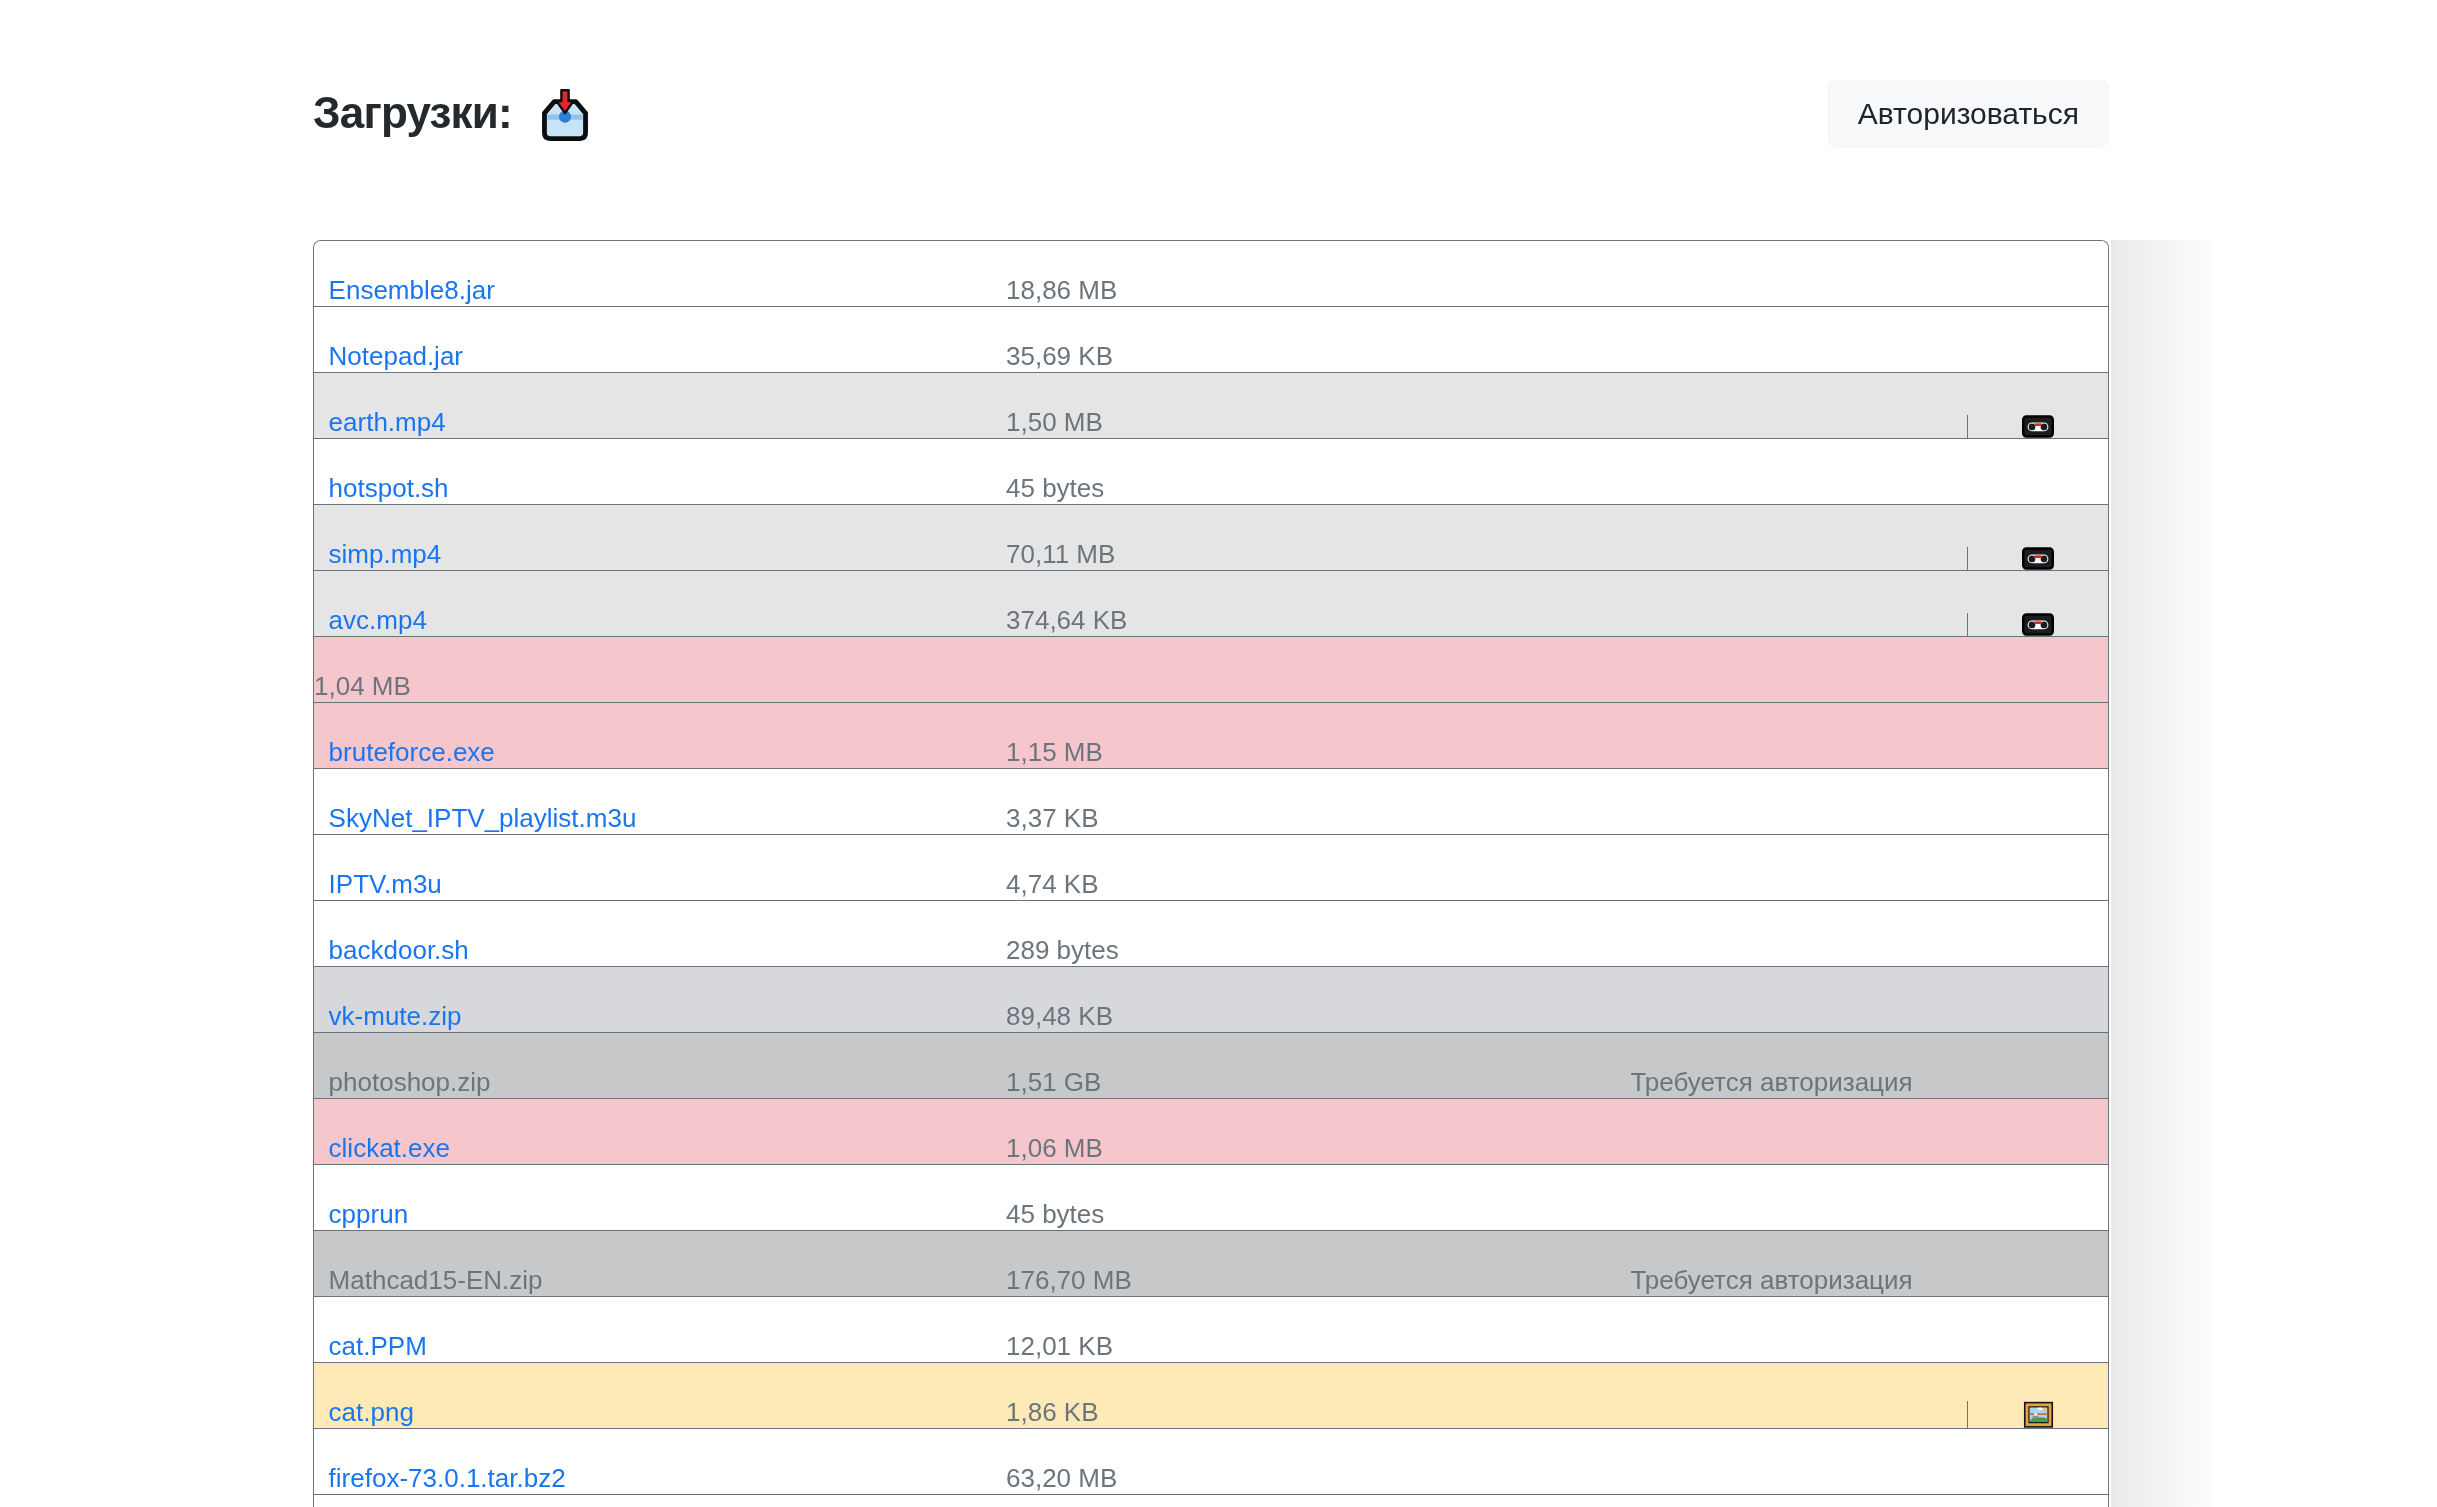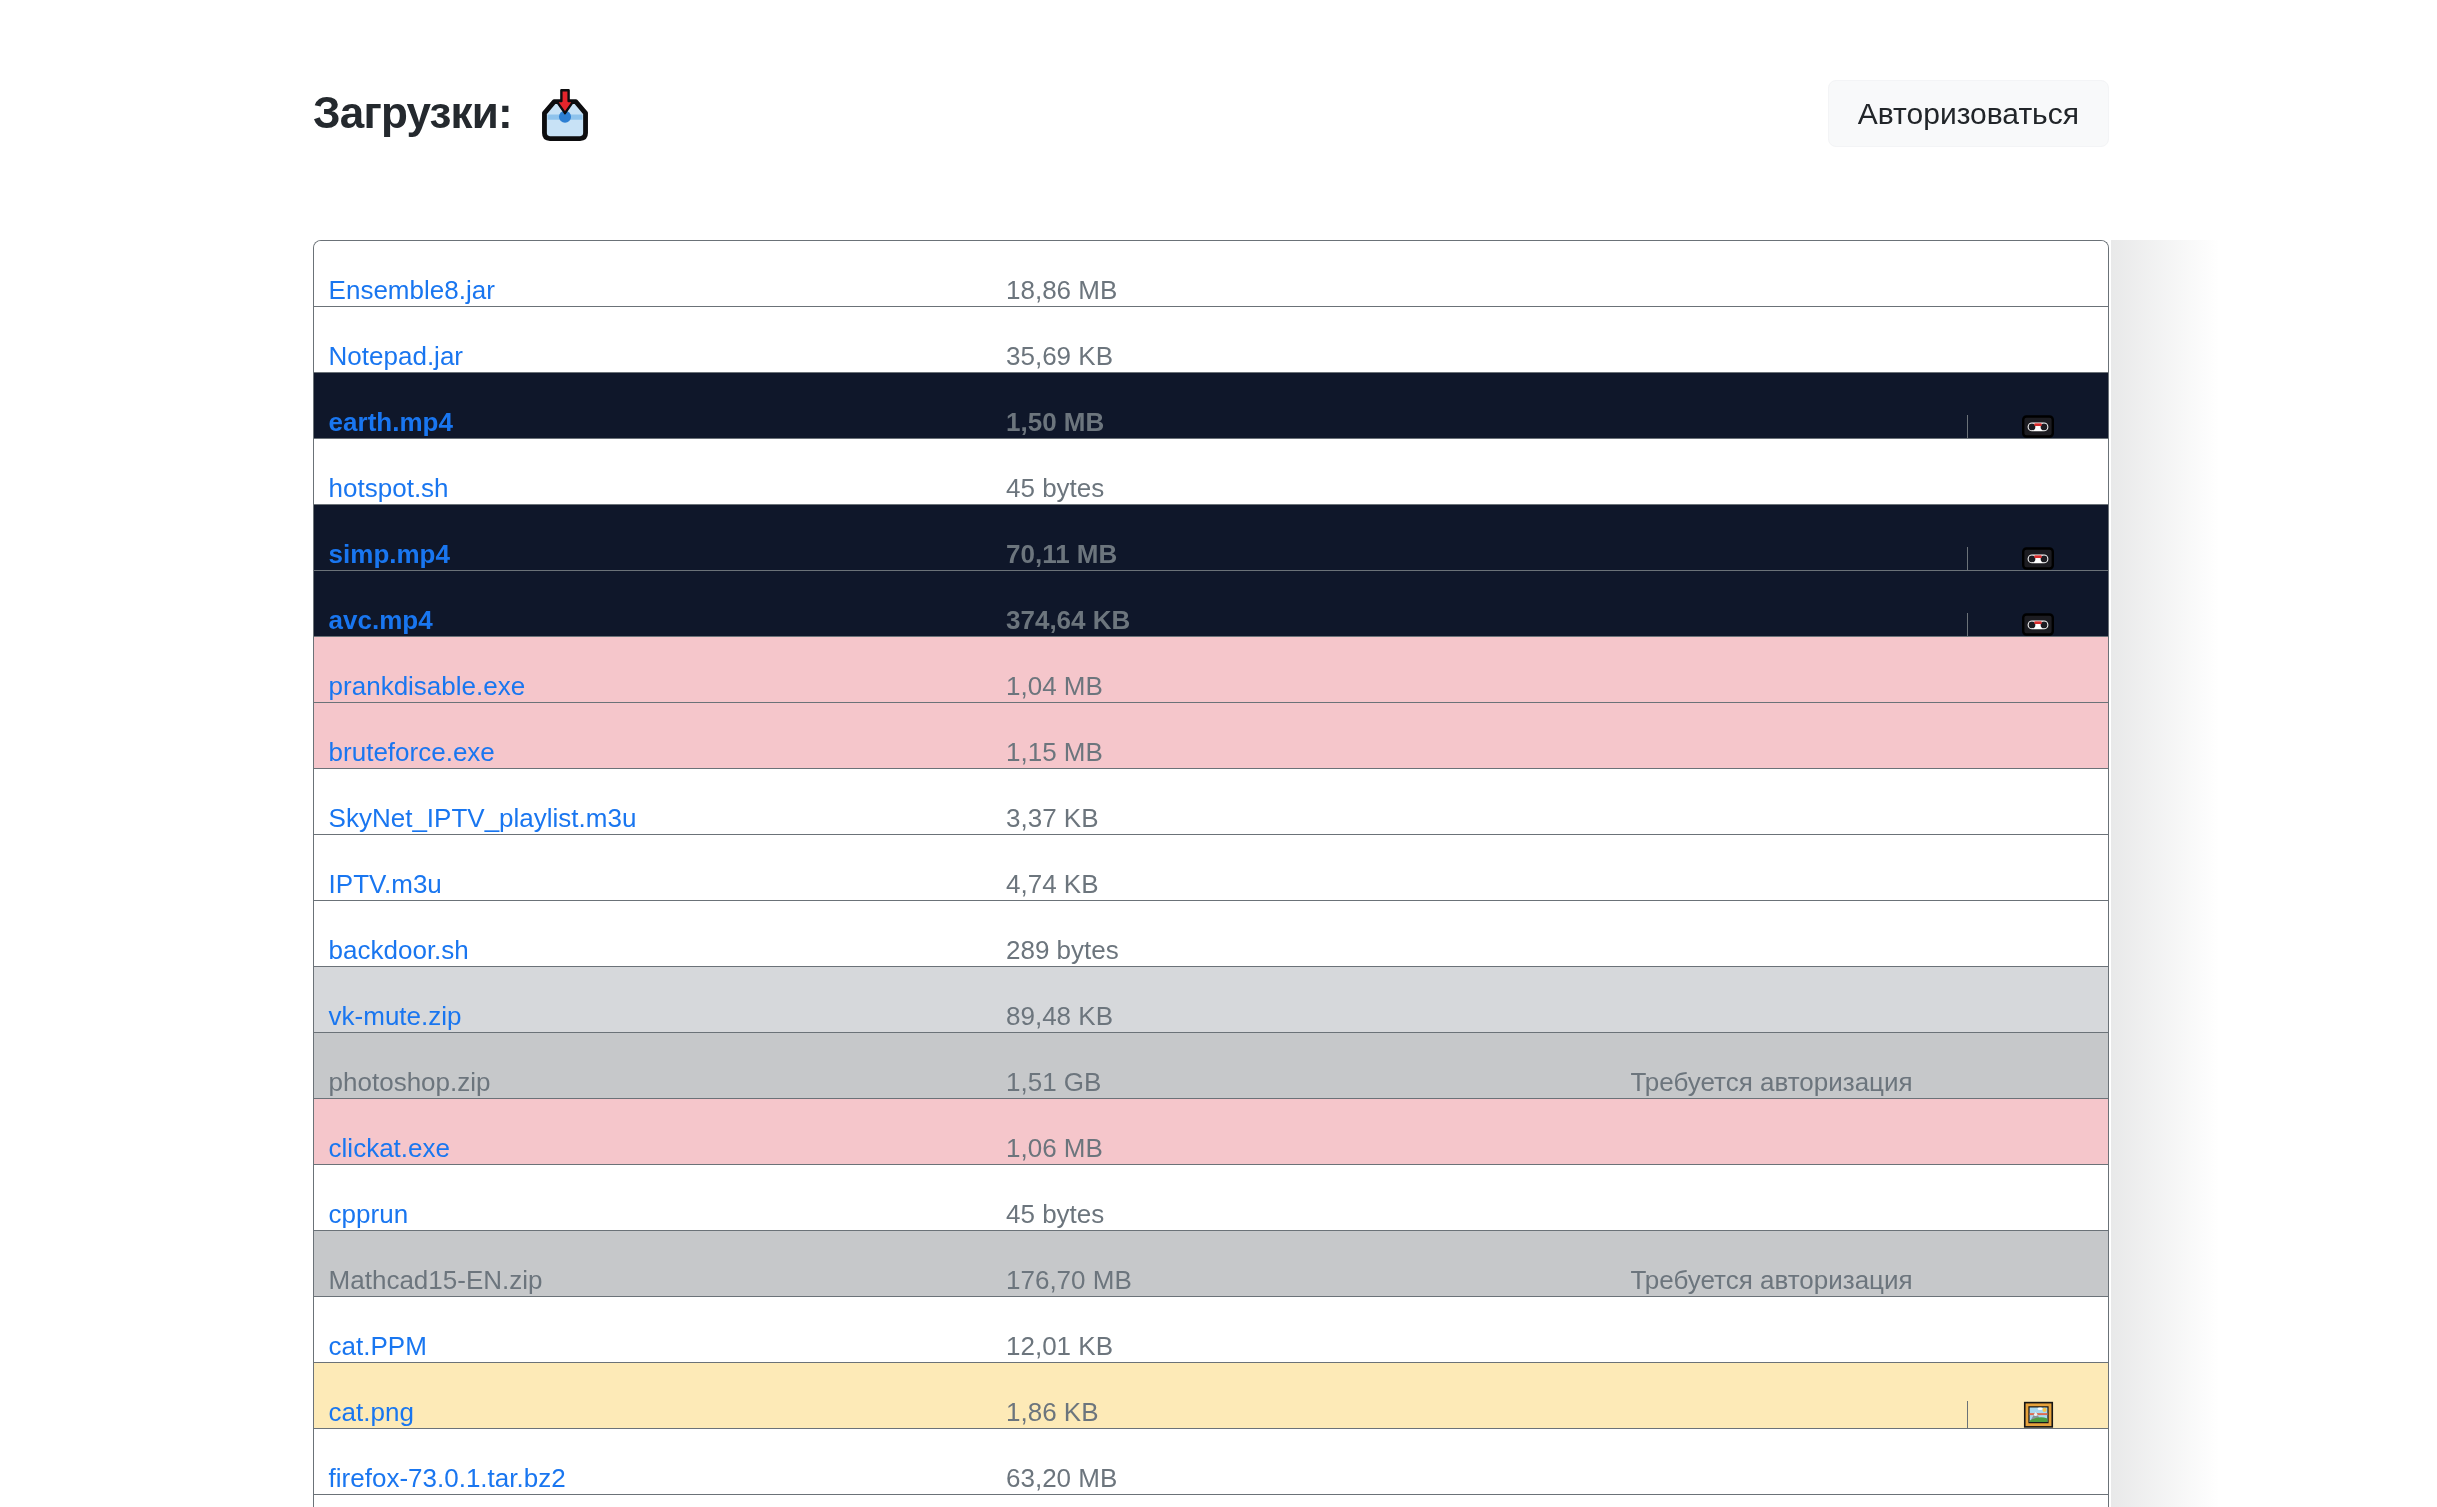--- a/index.html
+++ b/index.html
@@ -37,21 +37,21 @@
     border-bottom: none;
     border-radius: 8px 8px 0 0;
     overflow: hidden; background: #fff;
   }
   .frow {
     height: 66px; display: flex; align-items: flex-end;
     border-bottom: 1.6px solid #6b7278;
     background: #fff;
   }
   .frow.partial { height: 49px; border-bottom: none; }
-  .v-info      { background: #0f172a; font-weight: bold; }
+  .v-info      { background: #e5e5e5; }
   .v-danger    { background: #f5c6cb; }
   .v-secondary { background: #d6d8db; }
   .v-locked    { background: #c6c8ca; }
   .v-warning   { background: #fdeab7; }
 
   .col { display: flex; align-items: center; font-size: 26px; }
   .col-name { width: 692px; flex: none; padding-left: 14.6px; }
   .col-size { width: 429px; flex: none; color: #6c757d; }
   .col-auth { flex: 1; justify-content: center; color: #6c757d; }
   .col-preview {
@@ -163,23 +163,20 @@
                 <rect x="1.5" y="1.5" width="37" height="25" rx="4" fill="#1c1c21" stroke="#000" stroke-width="3"></rect>
                 <rect x="7" y="9" width="26" height="11" rx="5.5" fill="#ffffff"></rect>
                 <circle cx="12.5" cy="14.5" r="4.2" fill="#1c1c21"></circle>
                 <circle cx="27.5" cy="14.5" r="4.2" fill="#1c1c21"></circle>
                 <rect x="15.5" y="10" width="9" height="3.4" fill="#d92b2b"></rect>
               </svg>
             </button>
           </div>
         </div>
         <div class="frow v-danger">
-          <div class="col col-name">
-            <a class="file-link" href="#">prankdisable.exe</a>
-          </div>
           <div class="col col-size">1,04 MB</div>
           <div class="col col-auth"></div>
         </div>
         <div class="frow v-danger">
           <div class="col col-name">
             <a class="file-link" href="#">bruteforce.exe</a>
           </div>
           <div class="col col-size">1,15 MB</div>
           <div class="col col-auth"></div>
         </div>

